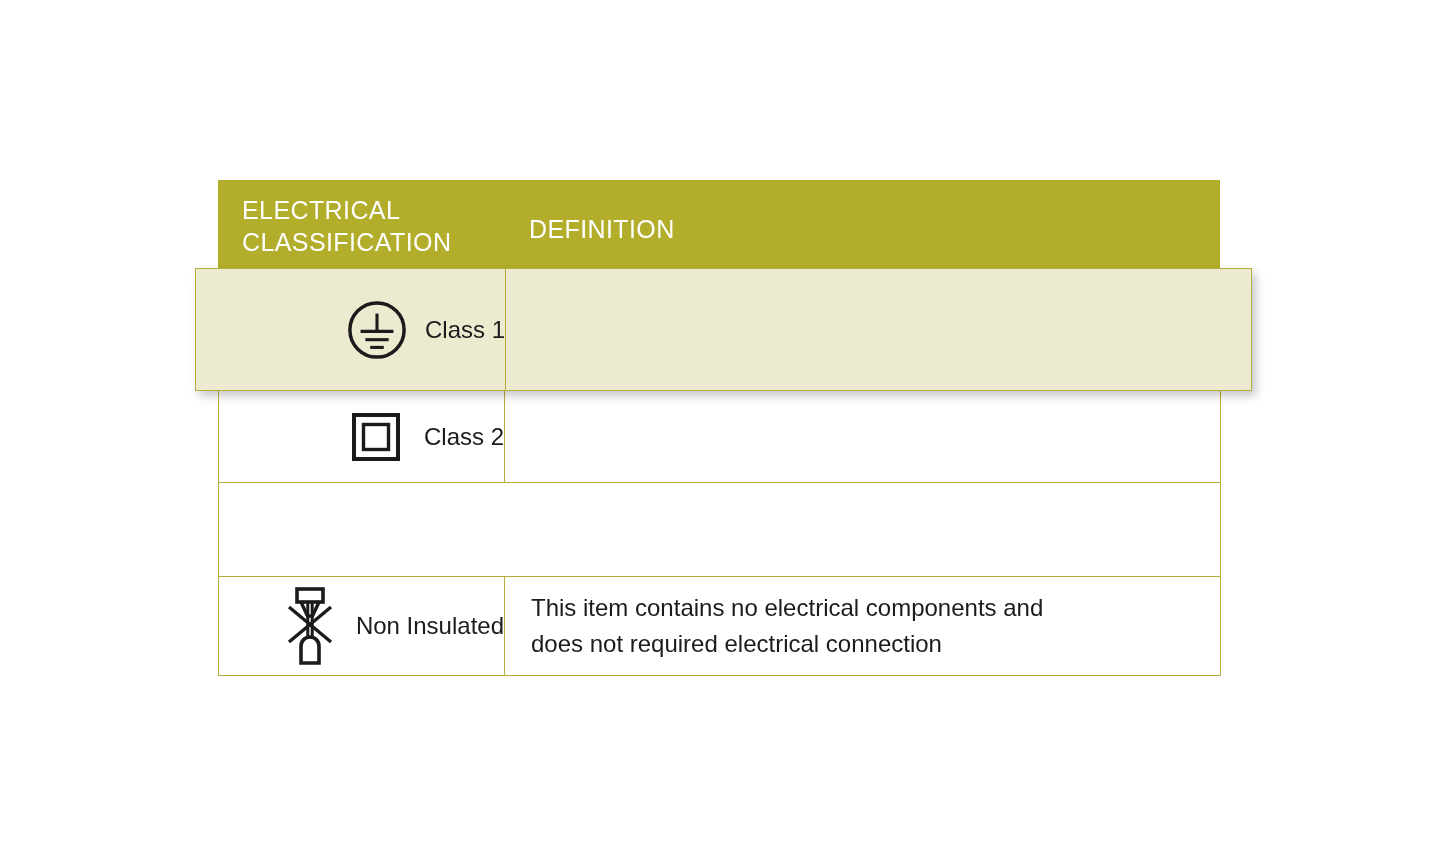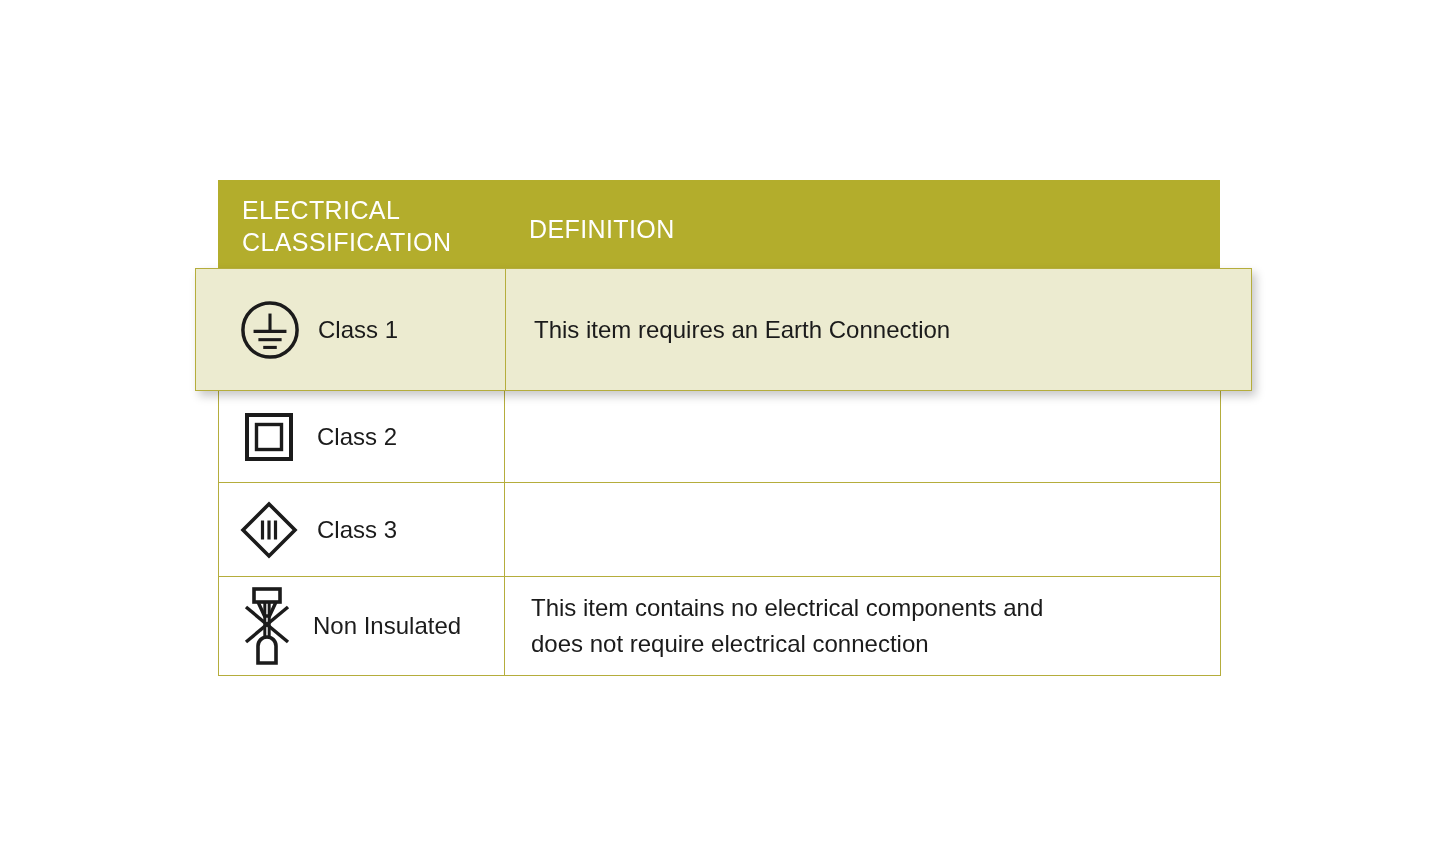--- a/index.html
+++ b/index.html
@@ -80,20 +80,21 @@
   }
 
   .cell-class {
     width: 286px;
     flex: 0 0 286px;
     box-sizing: border-box;
     border-right: 1.6px solid #b5ad3c;
     display: flex;
     align-items: center;
     padding-left: 20px;
+    justify-content: flex-end;
   }
   .cell-def {
     flex: 1 1 auto;
     box-sizing: border-box;
     display: flex;
     align-items: center;
     padding-left: 26px;
     padding-right: 14px;
   }
 
@@ -174,31 +175,20 @@
           <svg class="icon-svg" width="52" height="52" viewBox="0 0 52 52">
             <rect x="4" y="4" width="44" height="44" fill="none" stroke="#1b1b1b" stroke-width="4"></rect>
             <rect x="13.5" y="13.5" width="25" height="25" fill="none" stroke="#1b1b1b" stroke-width="3.4"></rect>
           </svg>
         </span>
         <span class="class-label">Class 2</span>
       </div>
     </div>
 
     <div class="table-row row-h-3">
-      <div class="cell-class">
-        <span class="icon-box">
-          <svg class="icon-svg" width="58" height="58" viewBox="0 0 58 58">
-            <polygon points="29,3 55,29 29,55 3,29" fill="none" stroke="#1b1b1b" stroke-width="3.6"></polygon>
-            <line x1="22.5" y1="19.5" x2="22.5" y2="38.5" stroke="#1b1b1b" stroke-width="3.2"></line>
-            <line x1="29" y1="19.5" x2="29" y2="38.5" stroke="#1b1b1b" stroke-width="3.2"></line>
-            <line x1="35.5" y1="19.5" x2="35.5" y2="38.5" stroke="#1b1b1b" stroke-width="3.2"></line>
-          </svg>
-        </span>
-        <span class="class-label">Class 3</span>
-      </div>
     </div>
 
     <div class="table-row row-h-4">
       <div class="cell-class">
         <span class="icon-box" style="width:56px;flex:0 0 56px;height:82px;">
           <svg class="icon-svg" width="52" height="82" viewBox="0 0 52 82">
 
             <rect x="13" y="4" width="26" height="13" fill="none" stroke="#1b1b1b" stroke-width="3.6"></rect>
 
             <path d="M17 17 L23.5 31 L28.5 31 L35 17" fill="none" stroke="#1b1b1b" stroke-width="3.4"></path>
@@ -209,37 +199,34 @@
             <path d="M17 78 L17 61 A9 9 0 0 1 35 61 L35 78 Z" fill="none" stroke="#1b1b1b" stroke-width="3.6"></path>
 
             <line x1="5" y1="22" x2="47" y2="57" stroke="#1b1b1b" stroke-width="3.4"></line>
             <line x1="47" y1="22" x2="5" y2="57" stroke="#1b1b1b" stroke-width="3.4"></line>
           </svg>
         </span>
         <span class="class-label">Non Insulated</span>
       </div>
       <div class="cell-def">
         <span class="def-text">This item contains no electrical components and
- does not require electrical connection</span>
+ does not required electrical connection</span>
       </div>
     </div>
 
   </div>
 
   <div class="row-highlight">
     <div class="cell-class">
       <span class="icon-box">
         <svg class="icon-svg" width="62" height="62" viewBox="0 0 62 62">
           <circle cx="31" cy="31" r="28" fill="none" stroke="#1b1b1b" stroke-width="3.6"></circle>
           <line x1="31" y1="14" x2="31" y2="32" stroke="#1b1b1b" stroke-width="3.2"></line>
           <line x1="14" y1="32.5" x2="48" y2="32.5" stroke="#1b1b1b" stroke-width="3.4"></line>
           <line x1="19" y1="41" x2="43" y2="41" stroke="#1b1b1b" stroke-width="3.2"></line>
           <line x1="24" y1="49" x2="38" y2="49" stroke="#1b1b1b" stroke-width="3.2"></line>
         </svg>
       </span>
       <span class="class-label">Class 1</span>
     </div>
-    <div class="cell-def">
-      <span class="def-text">This item requires an Earth Connection</span>
-    </div>
   </div>
 
 </div>
 
 </body></html>

